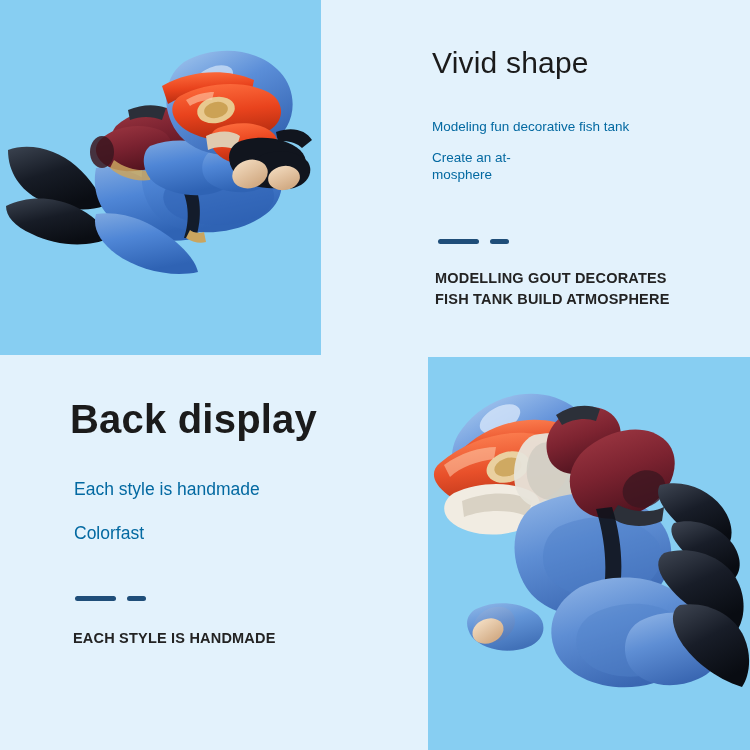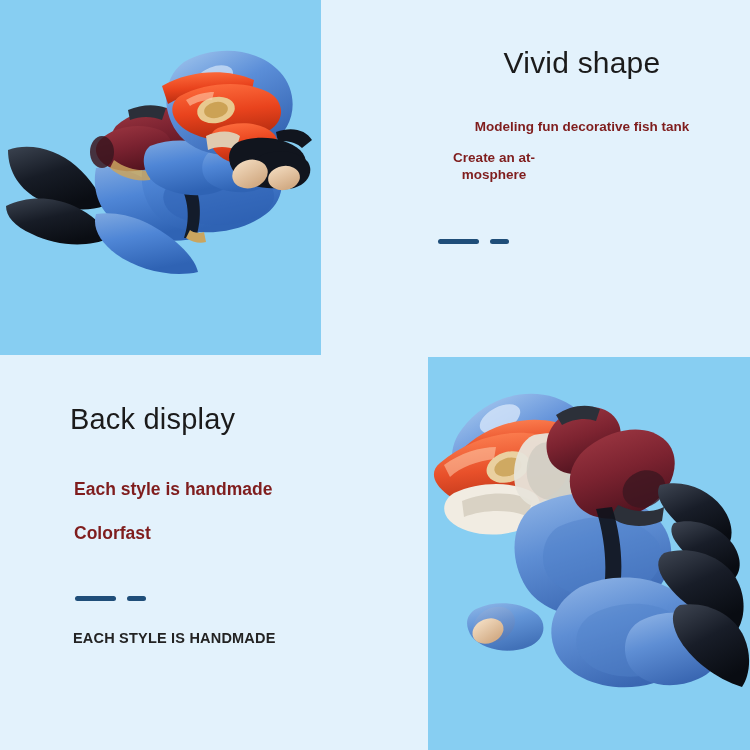--- a/index.html
+++ b/index.html
@@ -37,35 +37,35 @@
     left: 428px; top: 357px;
     width: 322px; height: 393px;
   }
 
   
   .diver-svg { display: block; }
 
   
   .text-block { position: absolute; }
 
-  #block-top-right { left: 432px; top: 44px; width: 300px; text-align: center; }
+  #block-top-right { left: 432px; top: 44px; width: 300px; }
   #block-bottom-left { left: 70px; top: 400px; width: 320px; }
 
   .heading {
     color: #1b1b1b;
     font-weight: 400;
     letter-spacing: 0.2px;
     white-space: nowrap;
   }
   #heading-vivid { font-size: 30px; line-height: 38px; }
-  #heading-back  { font-size: 29px; line-height: 38px; }
+  #heading-back  { font-size: 40px; line-height: 38px; font-weight: bold; }
 
   .sub-line {
-    color: #7f1d1d;
-    font-weight: 700;
+    color: #0369a1;
+    font-weight: 400;
   }
   .sub-small { font-size: 13.5px; line-height: 17px; }
   .sub-large { font-size: 17.5px; line-height: 23px; }
 
   .dash-row {
     display: flex;
     align-items: center;
     gap: 11px;
   }
   .dash {
@@ -80,21 +80,21 @@
     color: #232323;
     font-size: 14.5px;
     line-height: 21px;
     font-weight: 600;
     letter-spacing: 0.2px;
     white-space: nowrap;
   }
 
   
   #vivid-sub1 { margin-top: 36px; }
-  #vivid-sub2 { margin-top: 14px; width: 112px; margin-left: 6px; }
+  #vivid-sub2 { margin-top: 14px; width: 112px; }
   #vivid-dashes { margin-top: 56px; margin-left: 6px; }
   #vivid-captions { margin-top: 24px; margin-left: 3px; }
 
   #back-sub1 { margin-top: 40px; margin-left: 4px; }
   #back-sub2 { margin-top: 21px; margin-left: 4px; }
   #back-dashes { margin-top: 51px; margin-left: 5px; }
   #back-captions { margin-top: 27px; margin-left: 3px; }
 </style>
 </head>
 <body>
@@ -206,20 +206,24 @@
 
     <div class="sub-line sub-small" id="vivid-sub1">Modeling fun decorative fish tank</div>
 
     <div class="sub-line sub-small" id="vivid-sub2">Create an at-mosphere</div>
 
     <div class="dash-row" id="vivid-dashes">
       <span class="dash dash-long"></span>
       <span class="dash dash-short"></span>
     </div>
 
+    <div id="vivid-captions">
+      <div class="caption">MODELLING GOUT DECORATES</div>
+      <div class="caption">FISH TANK BUILD ATMOSPHERE</div>
+    </div>
   </div>
 
   <div class="text-block" id="block-bottom-left">
 
     <div class="heading" id="heading-back">Back display</div>
 
     <div class="sub-line sub-large" id="back-sub1">Each style is handmade</div>
 
     <div class="sub-line sub-large" id="back-sub2">Colorfast</div>
 

